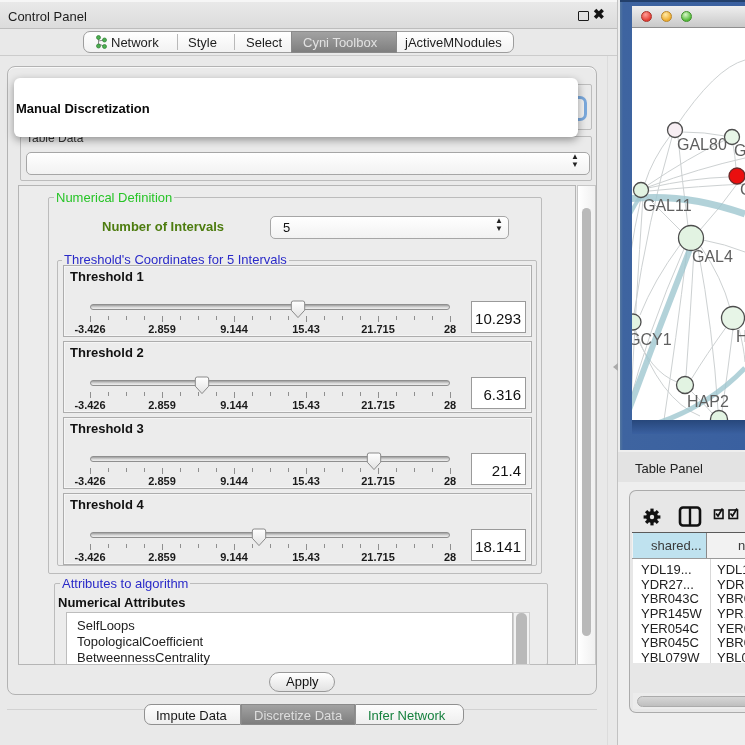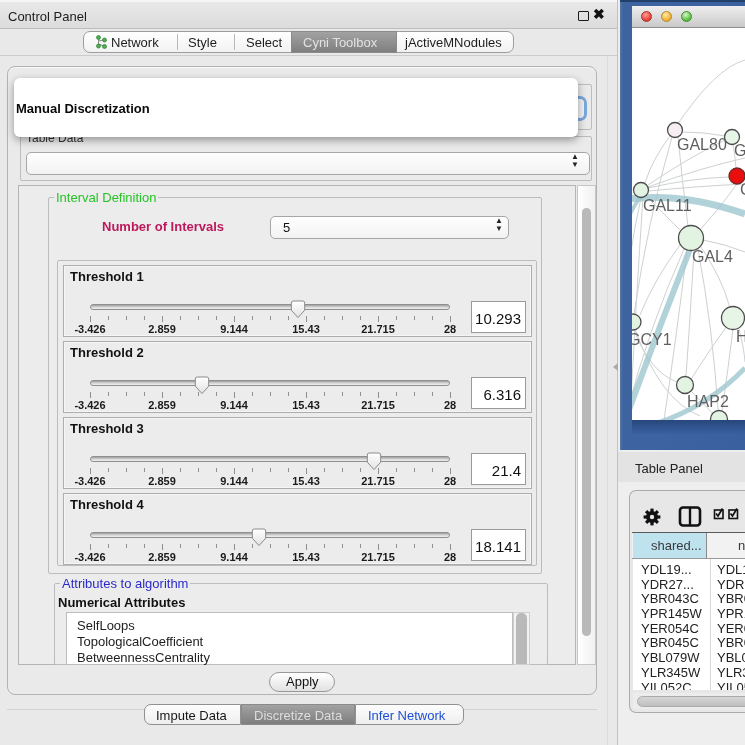--- a/index.html
+++ b/index.html
@@ -44,28 +44,29 @@
   <div class="lbl" style="left:24px;top:131px;font-size:12px;color:#333;background:#eaeaea;padding:0 2px;">Table Data</div>
   <div class="abs" style="left:26px;top:152px;width:564px;height:23px;background:linear-gradient(#ffffff,#f2f2f2);border:1px solid #a6a6a6;border-radius:5px;box-sizing:border-box;"></div>
   <div class="lbl" style="left:571px;top:153px;font-size:8px;color:#222;line-height:8px;">▲<br>▼</div>
 
   <div class="abs" style="left:18px;top:185px;width:558px;height:480px;border:1px solid #b5b5b5;box-sizing:border-box;background:#ececec;"></div>
 
   <div class="abs" style="left:577px;top:185px;width:19px;height:480px;background:linear-gradient(90deg,#ffffff,#f0f0f0);border:1px solid #c6c6c6;box-sizing:border-box;"></div>
   <div class="abs" style="left:582px;top:208px;width:9px;height:428px;background:#b9b9b9;border-radius:5px;"></div>
 
   <div class="abs" style="left:48px;top:197px;width:494px;height:377px;border:1px solid #bcbcbc;border-radius:2px;box-sizing:border-box;"></div>
-  <div class="lbl" style="left:54px;top:190px;font-size:13px;color:#27c427;background:#ececec;padding:0 2px;">Interval Definition</div>
-
-  <div class="lbl" style="left:102px;top:219px;font-size:13px;font-weight:bold;color:#be185d;">Number of Intervals</div>
+  <div class="lbl" style="left:54px;top:190px;font-size:13px;color:#27c427;background:#ececec;padding:0 2px;">Numerical Definition</div>
+
+  <div class="lbl" style="left:102px;top:219px;font-size:13px;font-weight:bold;color:#4d7c0f;">Number of Intervals</div>
   <div class="abs" style="left:270px;top:216px;width:239px;height:23px;background:linear-gradient(#ffffff,#f2f2f2);border:1px solid #a6a6a6;border-radius:5px;box-sizing:border-box;"></div>
   <div class="lbl" style="left:283px;top:220px;font-size:13px;color:#111;">5</div>
   <div class="lbl" style="left:495px;top:217px;font-size:8px;color:#222;line-height:8px;">▲<br>▼</div>
 
   <div class="abs" style="left:57px;top:260px;width:480px;height:306px;border:1px solid #bcbcbc;border-radius:2px;box-sizing:border-box;"></div>
+  <div class="lbl" style="left:62px;top:252px;font-size:13px;color:#2a2ac8;background:#ececec;padding:0 2px;">Threshold's Coordinates for 5 Intervals</div>
 
   <div class="abs" style="left:63px;top:265px;width:469px;height:72px;border:1px solid #adadad;box-shadow:inset 0 0 0 1px #f5f5f5;box-sizing:border-box;"></div>
   <div class="lbl" style="left:70px;top:269px;font-size:13px;font-weight:bold;color:#111;">Threshold 1</div>
   <div class="abs" style="left:90px;top:304px;width:360px;height:6px;background:linear-gradient(#9e9e9e,#d8d8d8 55%,#efefef);border:1px solid #8f8f8f;border-radius:3px;box-sizing:border-box;"></div>
   <div class="abs" style="left:90px;top:316px;width:1px;height:6px;background:#8f8f8f;"></div>
   <div class="abs" style="left:108px;top:316px;width:1px;height:4px;background:#8f8f8f;"></div>
   <div class="abs" style="left:126px;top:316px;width:1px;height:4px;background:#8f8f8f;"></div>
   <div class="abs" style="left:144px;top:316px;width:1px;height:4px;background:#8f8f8f;"></div>
   <div class="abs" style="left:162px;top:316px;width:1px;height:6px;background:#8f8f8f;"></div>
   <div class="abs" style="left:180px;top:316px;width:1px;height:4px;background:#8f8f8f;"></div>
@@ -240,21 +241,21 @@
 
   <div class="abs" style="left:269px;top:672px;width:66px;height:20px;background:linear-gradient(#ffffff,#e2e2e2);border:1px solid #999;border-radius:10px;box-sizing:border-box;"></div>
   <div class="lbl" style="left:286px;top:674px;font-size:13px;color:#111;">Apply</div>
 
   <div class="abs" style="left:7px;top:709px;width:590px;height:1px;background:#d2d2d2;"></div>
   <div class="abs" style="left:144px;top:704px;width:97px;height:21px;background:linear-gradient(#fdfdfd,#eeeeee);border:1px solid #909090;border-radius:7px 0 0 7px;box-sizing:border-box;"></div>
   <div class="abs" style="left:241px;top:704px;width:114px;height:21px;background:linear-gradient(#a2a2a2,#7e7e7e);border:1px solid #8a8a8a;box-sizing:border-box;"></div>
   <div class="abs" style="left:355px;top:704px;width:109px;height:21px;background:linear-gradient(#fdfdfd,#eeeeee);border:1px solid #909090;border-radius:0 7px 7px 0;box-sizing:border-box;"></div>
   <div class="lbl" style="left:156px;top:708px;font-size:13px;color:#161616;">Impute Data</div>
   <div class="lbl" style="left:254px;top:708px;font-size:13px;color:#dedede;">Discretize Data</div>
-  <div class="lbl" style="left:368px;top:708px;font-size:13px;color:#1d4ed8;">Infer Network</div>
+  <div class="lbl" style="left:368px;top:708px;font-size:13px;color:#15803d;">Infer Network</div>
 
   <div class="abs" style="left:607px;top:56px;width:1px;height:689px;background:#dcdcdc;"></div>
 
   <div class="abs" style="left:14px;top:78px;width:564px;height:59px;background:#ffffff;border-radius:6px;box-shadow:0 3px 9px rgba(0,0,0,.38);"></div>
   <div class="lbl" style="left:16px;top:101px;font-size:13px;font-weight:bold;color:#0a0a0a;">Manual Discretization</div>
 
   <div class="abs" style="left:613px;top:363px;width:0;height:0;border-top:4px solid transparent;border-bottom:4px solid transparent;border-right:5px solid #ababab;"></div>
 </div>
 
 <div class="abs" id="netwin" style="left:620px;top:0;width:125px;height:450px;background:linear-gradient(90deg,#54779f 0,#3e64a0 3px,#3a60a0 100%);">
@@ -355,21 +356,21 @@
       <rect x="89" y="5" width="8.5" height="8.5" stroke-width="1.6"></rect>
       <path d="M90.5,8.5 L92.5,11 L97,3.5" stroke-width="1.7"></path>
     </g>
 </svg>
 
   <div class="abs" style="left:14px;top:82px;width:113px;height:27px;background:#f2f2f2;border-top:1px solid #5a5a5a;border-bottom:1px solid #9a9a9a;box-sizing:border-box;"></div>
   <div class="abs" style="left:15px;top:83px;width:74px;height:25px;background:#bfe2ef;border-right:1px solid #8a8a8a;box-sizing:border-box;"></div>
   <div class="lbl" style="left:33px;top:88px;font-size:13px;color:#3a3a3a;">shared...</div>
   <div class="lbl" style="left:120px;top:88px;font-size:13px;color:#3a3a3a;">name</div>
 
-  <div class="abs" style="left:15px;top:109px;width:112px;height:131px;background:#ffffff;overflow:hidden;">
+  <div class="abs" style="left:15px;top:109px;width:112px;height:104px;background:#ffffff;overflow:hidden;">
       <div class="lbl" style="left:8px;top:3px;font-size:13px;color:#222;">YDL19...</div>
       <div class="lbl" style="left:84px;top:3px;font-size:13px;color:#222;">YDL194W</div>
       <div class="lbl" style="left:8px;top:18px;font-size:13px;color:#222;">YDR27...</div>
       <div class="lbl" style="left:84px;top:18px;font-size:13px;color:#222;">YDR277C</div>
       <div class="lbl" style="left:8px;top:32px;font-size:13px;color:#222;">YBR043C</div>
       <div class="lbl" style="left:84px;top:32px;font-size:13px;color:#222;">YBR043C</div>
       <div class="lbl" style="left:8px;top:47px;font-size:13px;color:#222;">YPR145W</div>
       <div class="lbl" style="left:84px;top:47px;font-size:13px;color:#222;">YPR145W</div>
       <div class="lbl" style="left:8px;top:62px;font-size:13px;color:#222;">YER054C</div>
       <div class="lbl" style="left:84px;top:62px;font-size:13px;color:#222;">YER054C</div>

